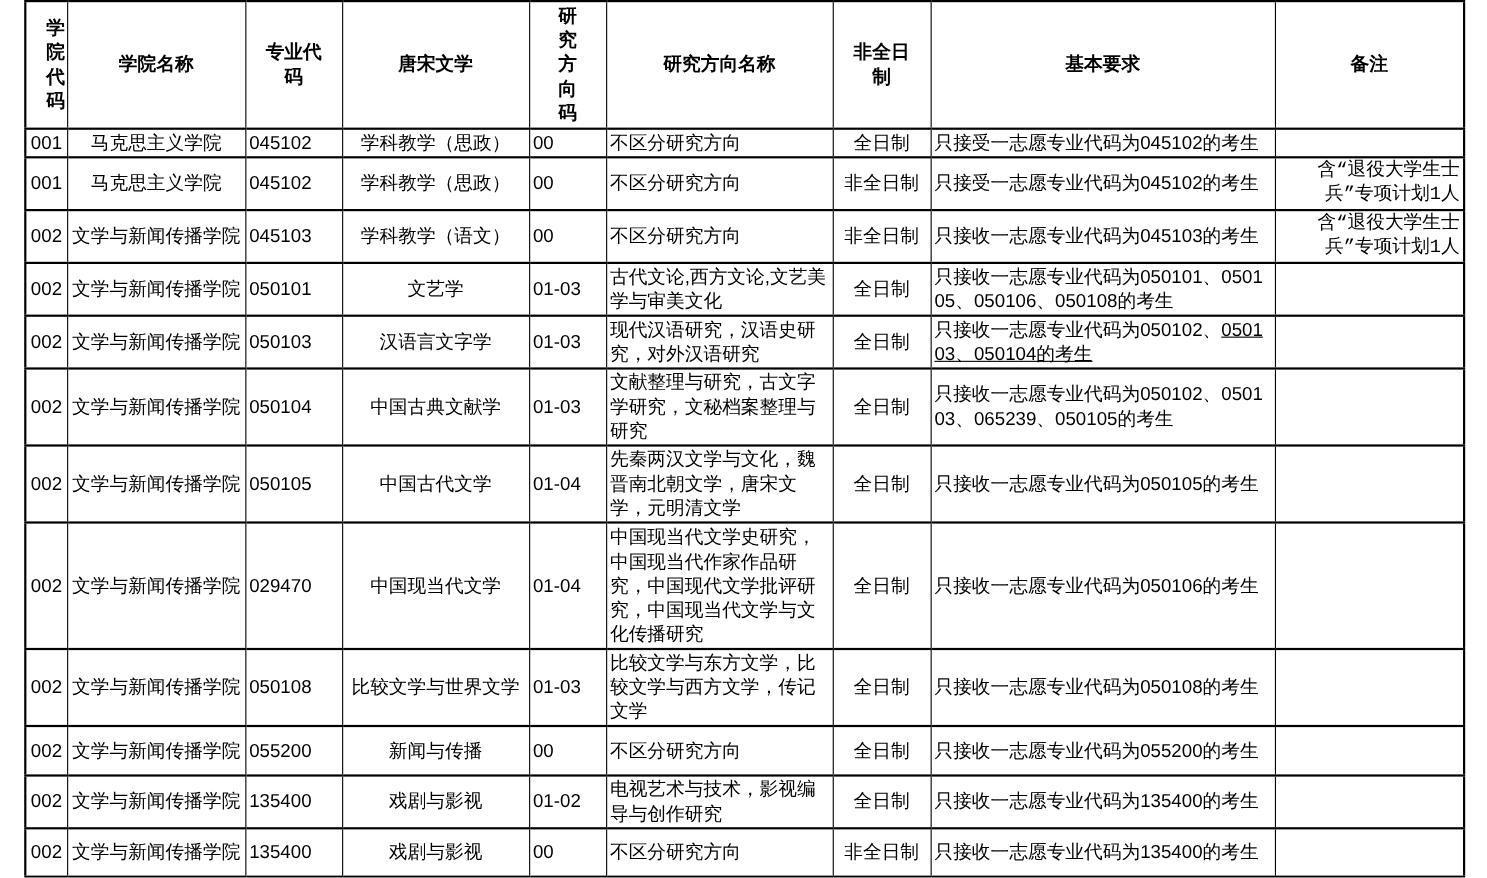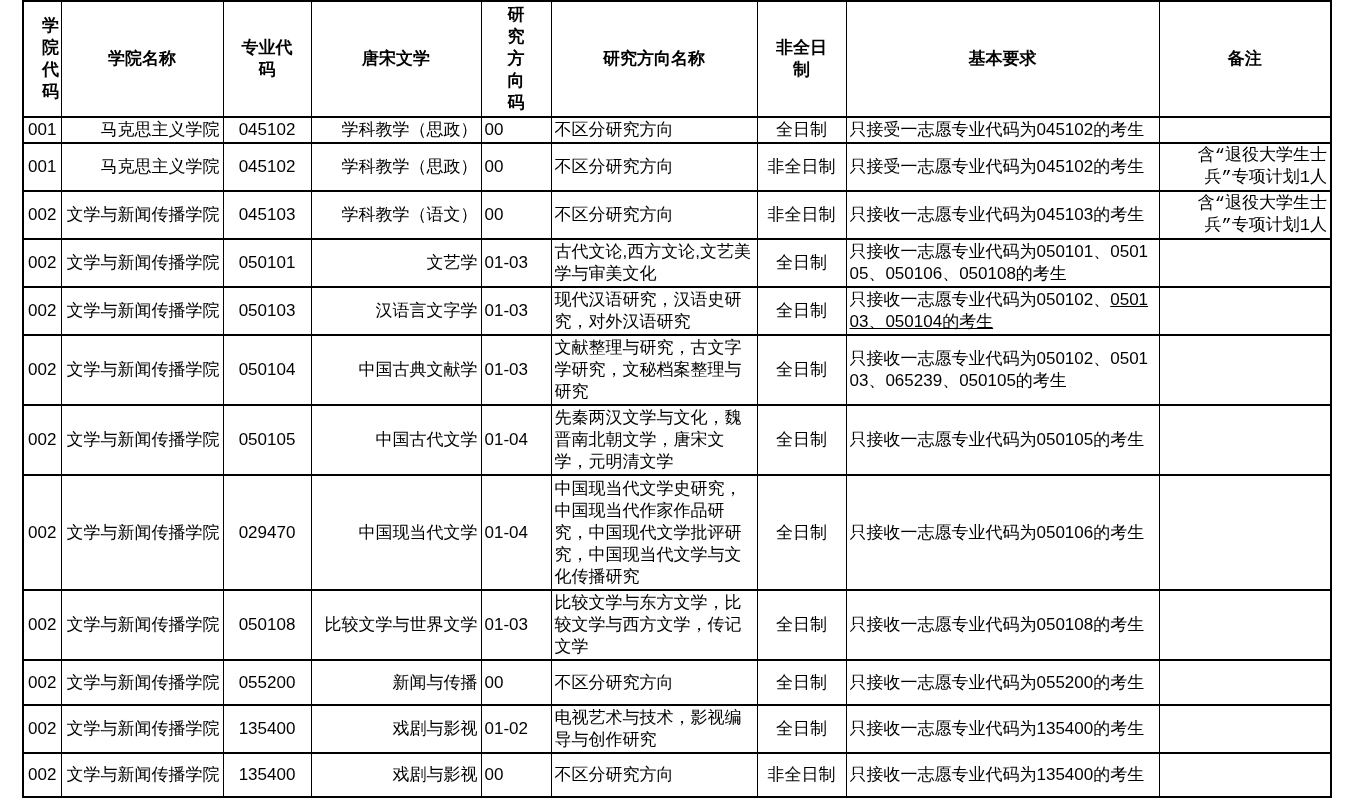--- a/index.html
+++ b/index.html
@@ -44,23 +44,23 @@
     overflow:hidden;
   }
   th{
     font-weight:bold;
     text-align:center;
     padding:2px 18px;
   }
   thead tr{height:47px;}
   
   .c0{text-align:center;}
-  .c1{text-align:right;}
-  .c2{text-align:center;}
-  .c3{text-align:right;}
+  .c1{text-align:center;}
+  .c2{}
+  .c3{text-align:center;}
   .c4{text-align:left;}
   .c5{text-align:left;}
   .c6{text-align:center;}
   .c7{text-align:left;}
   .c8{text-align:right;font-family:Liberation Mono, monospace;}
   u{text-decoration:underline;}
 </style>
 </head>
 <body>
 

